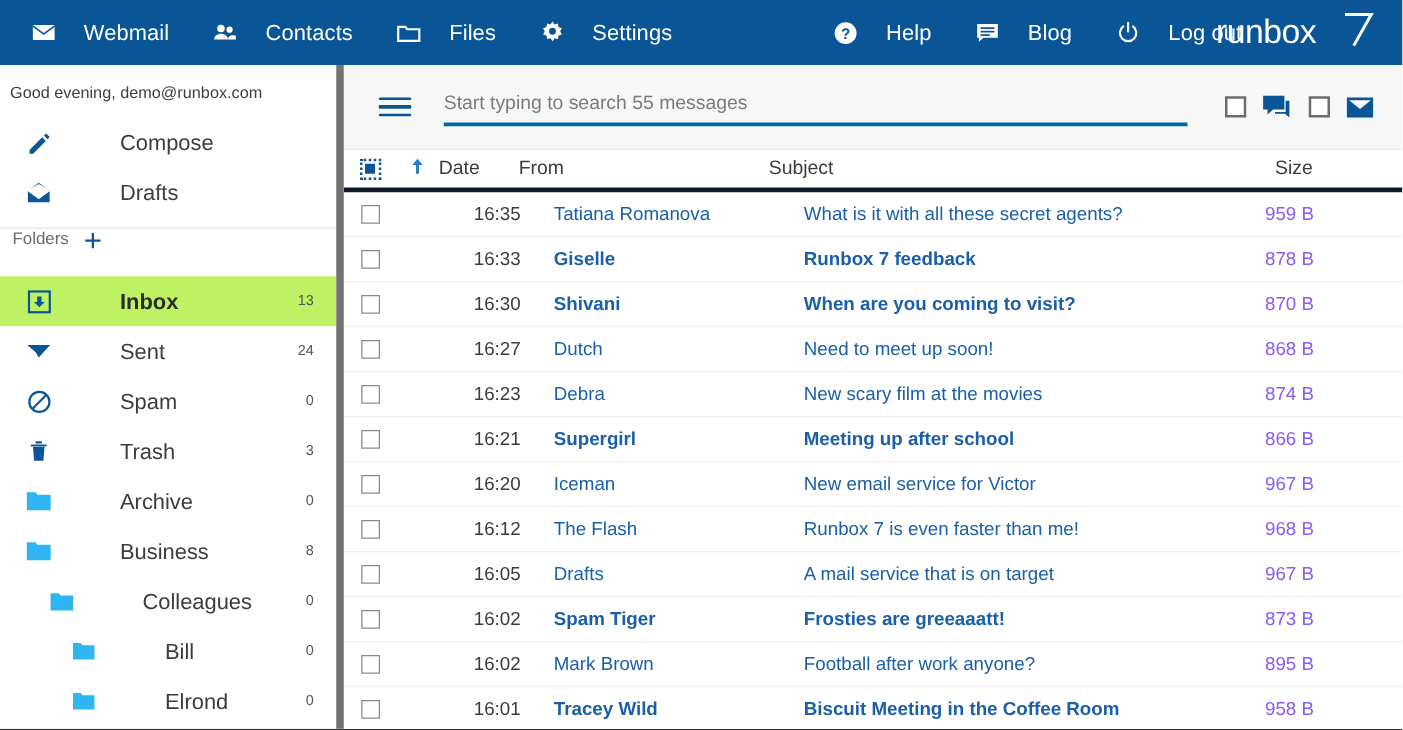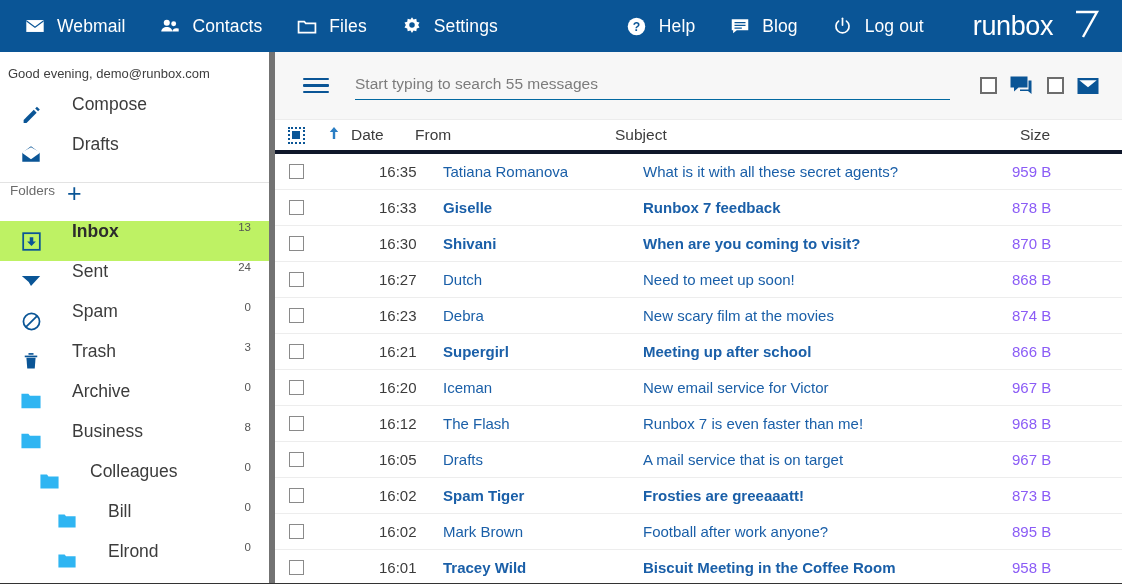--- a/index.html
+++ b/index.html
@@ -40,21 +40,21 @@
   }
   .nav-right {
     display: flex;
     align-items: center;
     margin-left: 94px;
   }
 
   .nav-item {
     display: flex;
     align-items: center;
-    gap: 11px;
+    gap: 21px;
     margin-right: 34px;
     cursor: pointer;
     white-space: nowrap;
   }
   .nav-item .label {
     font-size: 17.5px;
     color: #ffffff;
     letter-spacing: .1px;
   }
   .nav-icon {
@@ -105,23 +105,25 @@
 
   .greeting {
     font-size: 13px;
     color: #3e3e3e;
     padding: 14px 0 13px 8px;
     white-space: nowrap;
   }
 
   .side-row {
     display: flex;
+    align-items: center;
     height: 40px;
     cursor: pointer;
     position: relative;
+    gap: 24px;
   }
   .side-row .ic {
     width: 34px;
     flex: 0 0 34px;
     display: flex;
     align-items: center;
     justify-content: center;
     margin-left: 14px;
   }
   .side-row .nm {
@@ -200,21 +202,21 @@
   }
   .hamburger span {
     display: block;
     height: 2.5px;
     background: #0a5596;
     border-radius: 1px;
   }
 
   .search-wrap {
     flex: 1 1 auto;
-    border-bottom: 1px solid #0369a1;
+    border-bottom: 3px solid #0369a1;
     padding-bottom: 6px;
     margin-top: 4px;
     max-width: 600px;
   }
   .search-input {
     width: 100%;
     border: none;
     outline: none;
     background: transparent;
     font-family: "Liberation Sans", sans-serif;

